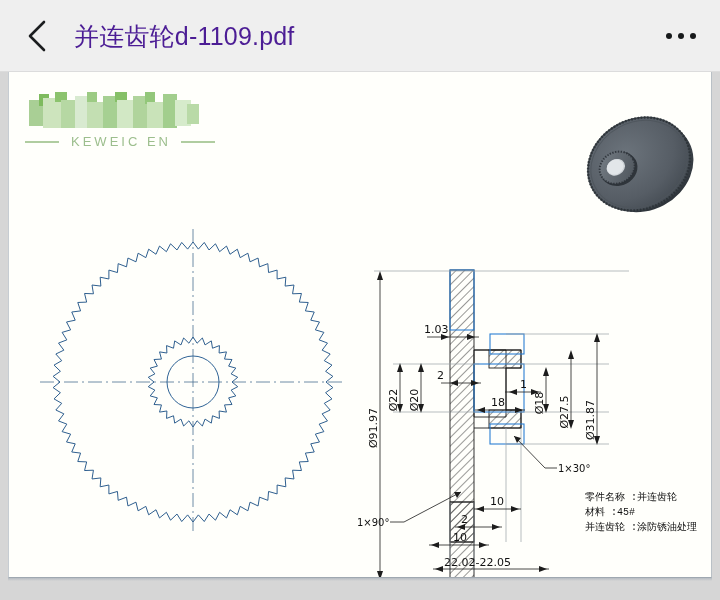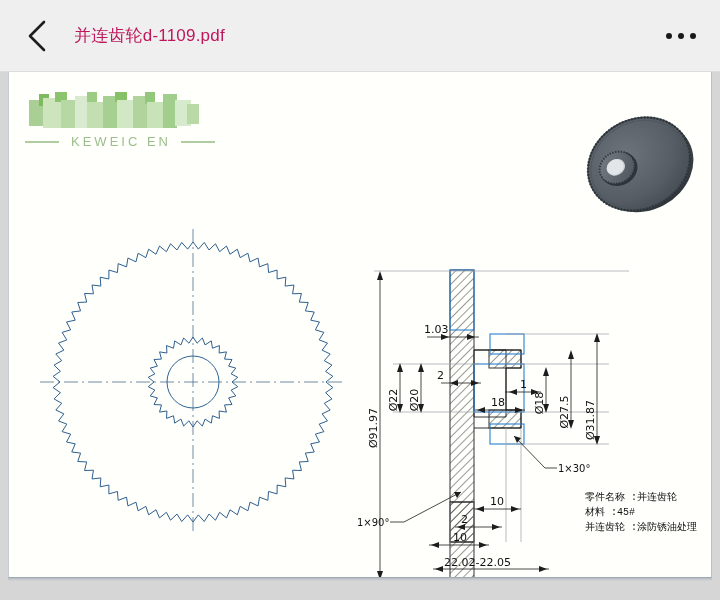--- a/index.html
+++ b/index.html
@@ -39,22 +39,22 @@
     align-items: center;
     justify-content: center;
     cursor: pointer;
   }
   .back-btn svg { display: block; }
   .doc-title {
     position: absolute;
     left: 74px; top: 0;
     height: 80px;
     line-height: 72px;
-    font-size: 17px;
-    color: #be185d;
+    font-size: 25px;
+    color: #4c1d95;
     white-space: nowrap;
     letter-spacing: 0.2px;
   }
   .more-btn {
     position: absolute;
     right: 14px; top: 14px;
     width: 50px; height: 44px;
     display: flex;
     align-items: center;
     justify-content: center;

